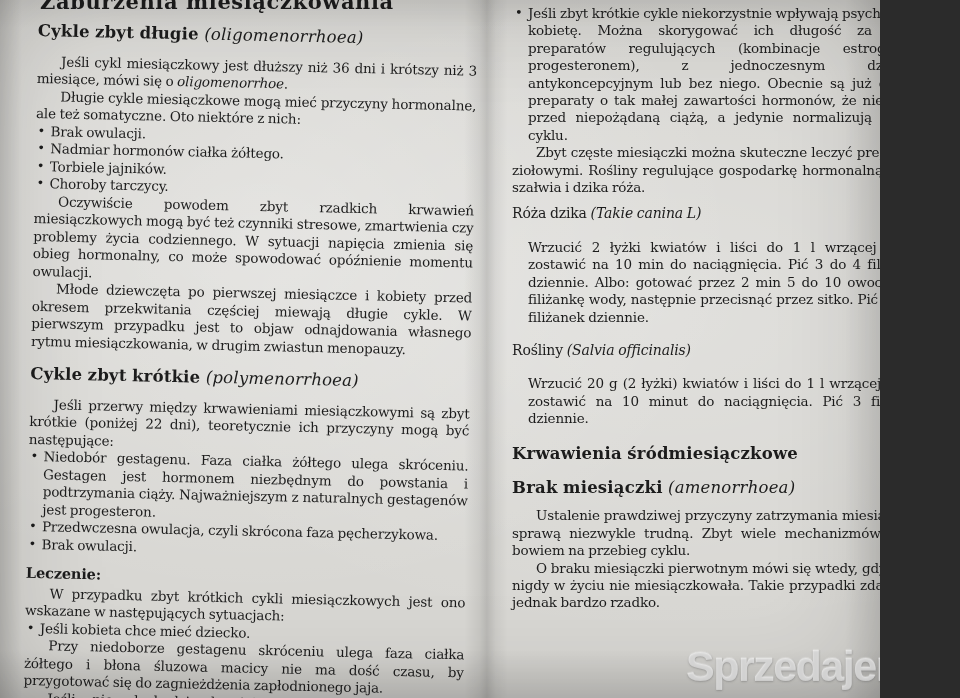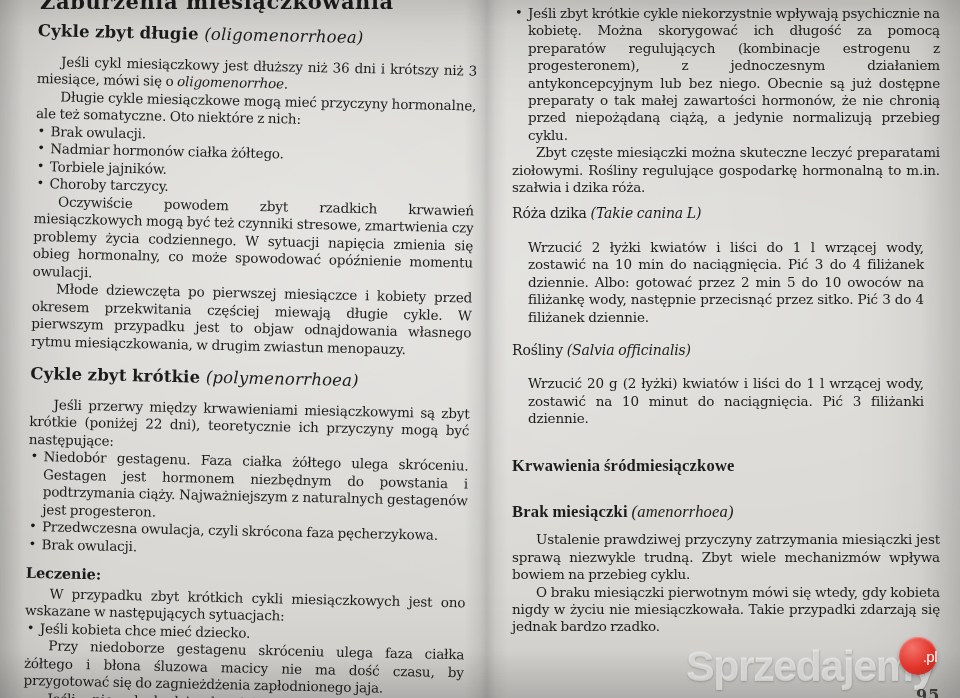--- a/index.html
+++ b/index.html
@@ -1,43 +1,44 @@
 <!DOCTYPE html>
 <html><head>
 <meta charset="utf-8">
 <style>
   html,body{margin:0;padding:0;background:#2b2b2b;}
   .page{
-    position:relative;width:960px;height:698px;overflow:hidden;
+    position:relative;width:860px;height:698px;overflow:hidden;
     background-color:#d8d7d3;
     background-image:
       radial-gradient(ellipse at 30% 35%, rgba(255,255,255,0.30), rgba(255,255,255,0) 55%),
       radial-gradient(ellipse at 75% 45%, rgba(255,255,255,0.22), rgba(255,255,255,0) 60%),
       linear-gradient(90deg, rgba(0,0,0,0.14) 0, rgba(0,0,0,0) 2.5%, rgba(0,0,0,0) 96%, rgba(0,0,0,0.10) 100%),
       linear-gradient(180deg, rgba(0,0,0,0.06) 0, rgba(0,0,0,0) 4%, rgba(0,0,0,0) 93%, rgba(0,0,0,0.12) 100%);
     font-family:"DejaVu Serif","Liberation Serif",serif;
     color:#1c1c1c;
+    padding-left:20px;
   }
   .vignette{position:absolute;inset:0;box-shadow:inset 0 0 110px rgba(0,0,0,0.16);pointer-events:none;}
   .gutter{
     position:absolute;top:0;left:464px;width:44px;height:698px;pointer-events:none;
     background:linear-gradient(90deg, rgba(0,0,0,0) 0%, rgba(0,0,0,0.07) 35%, rgba(0,0,0,0.14) 52%, rgba(0,0,0,0.05) 72%, rgba(0,0,0,0) 100%);
   }
   .page-title{
     position:absolute;left:40px;top:-11px;
     font-size:21px;font-weight:bold;letter-spacing:0.6px;white-space:nowrap;
   }
   .col{position:absolute;font-size:13.5px;line-height:17.5px;text-align:justify;
        letter-spacing:-0.15px;word-spacing:-0.5px;}
   .col-left{left:38px;top:22px;width:440px;transform:rotate(1.25deg);transform-origin:0 0;}
   .col-right{left:512px;top:5px;width:428px;line-height:17.4px;}
   .sec{font-size:16.5px;font-weight:bold;margin:0 0 13px 0;letter-spacing:0.2px;}
   .sec .term{font-weight:normal;font-style:italic;}
   .sec.mt{margin-top:15px;}
-  .sec.mt-sm{margin-top:29px;margin-bottom:11px;font-family:Liberation Serif, serif;}
+  .sec.mt-sm{margin-top:17px;margin-bottom:11px;}
   .subhead{font-size:14.5px;font-weight:bold;margin:11px 0 3px 0;}
   .herb{font-size:14px;margin:9px 0 2px 0;}
   .herb .term{font-style:italic;}
   .para{margin:0;text-indent:24px;}
   .flush{margin:16px;text-indent:0;}
   .bullet{margin:0;padding-left:15px;position:relative;text-indent:0;}
   .bullet::before{content:"\2022";position:absolute;left:2px;top:-1px;font-size:13px;}
   .col-right .bullet{padding-left:16px;}
   .col-right .bullet::before{left:3px;}
   i{font-style:italic;}

